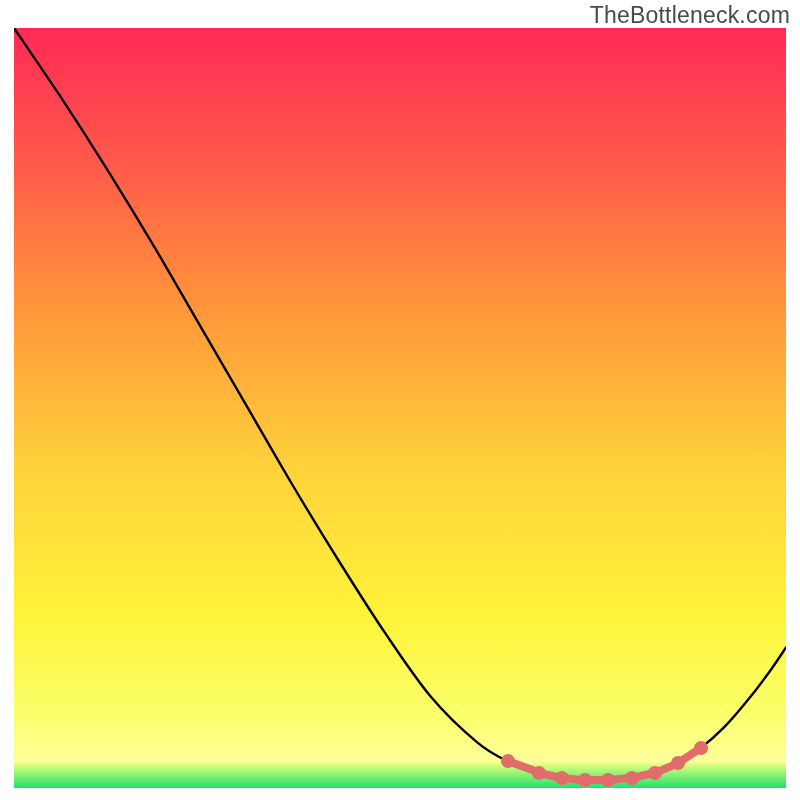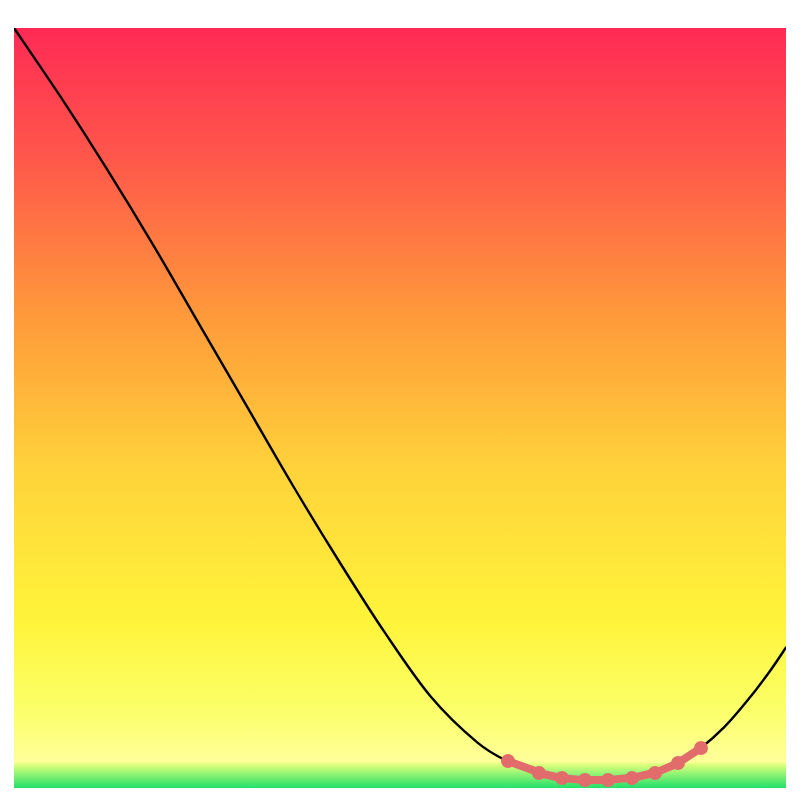--- a/index.html
+++ b/index.html
@@ -55,20 +55,21 @@
     position: absolute;
     height: 8px;
     margin-top: -4px;
     border-radius: 4px;
     background: #e26b6b;
   }
 </style>
 </head>
 <body>
 <div class="wrap">
+  <div class="watermark">TheBottleneck.com</div>
 
   <div class="plot">
 
     <svg class="gradient" viewBox="0 0 772 760" preserveAspectRatio="none">
       <defs>
         <linearGradient id="bg" x1="0" y1="0" x2="0" y2="1">
           <stop id="g0" offset="0%" stop-color="#ff2a55"></stop>
           <stop id="g1" offset="18%" stop-color="#ff5a4a"></stop>
           <stop id="g2" offset="38%" stop-color="#ff9a3a"></stop>
           <stop id="g3" offset="58%" stop-color="#ffd23a"></stop>

